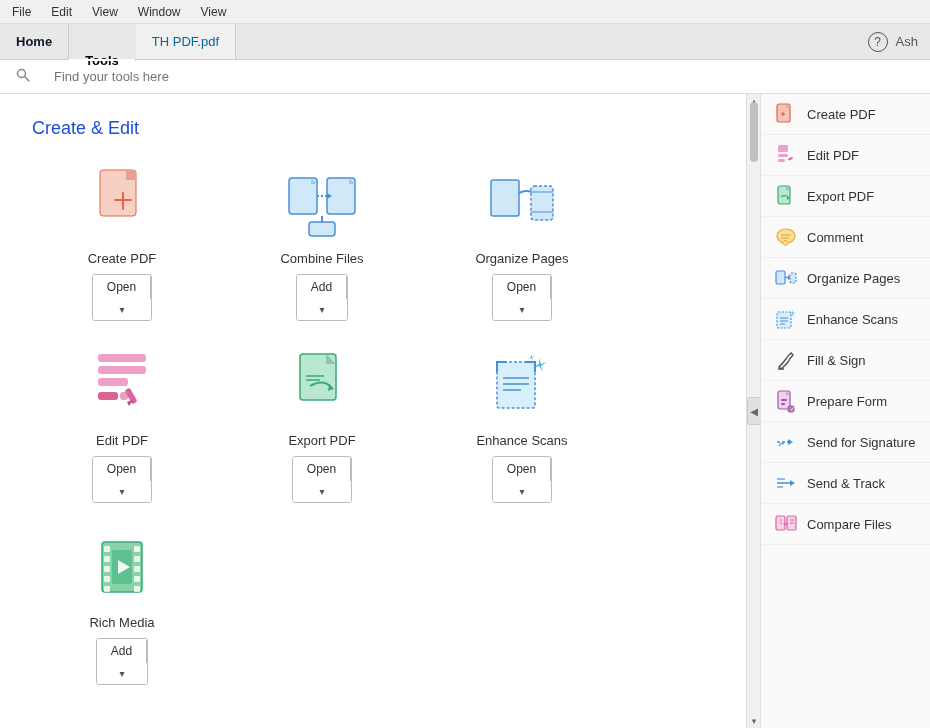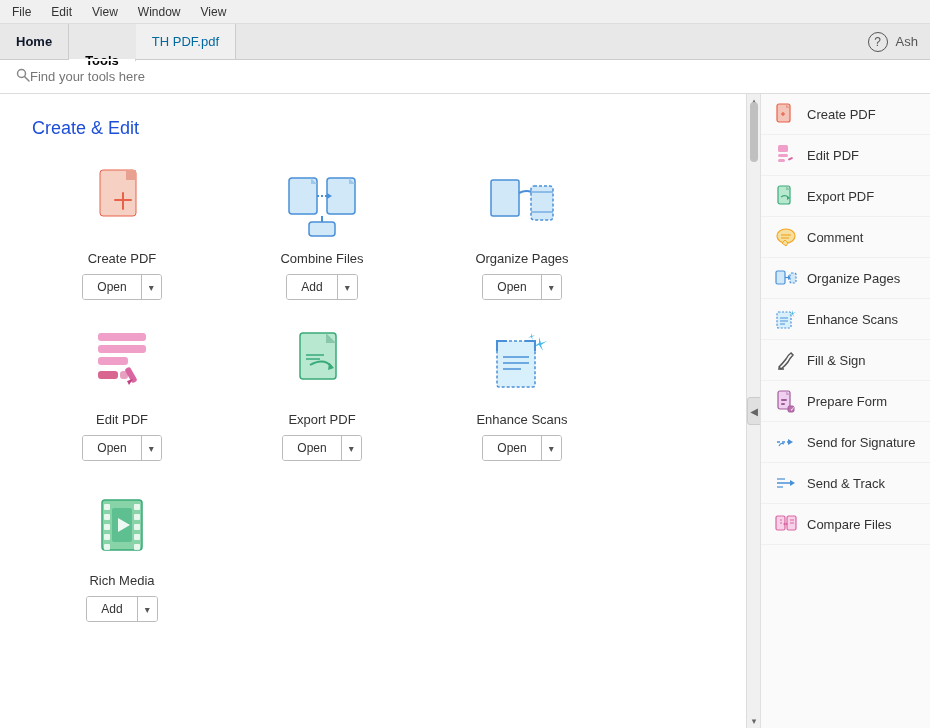--- a/index.html
+++ b/index.html
@@ -83,21 +83,21 @@
     .user-avatar {
       font-size: 13px; color: #555; cursor: pointer;
     }
 
     
     .search-bar {
       background: #fff;
       border-bottom: 1px solid #ddd;
       padding: 8px 16px;
       display: flex;
-      gap: 0;
+      gap: 24px;
     }
     .search-icon { color: #888; font-size: 14px; }
     .search-input {
       border: none;
       outline: none;
       font-size: 13px;
       color: #aaa;
       width: 100%;
       background: transparent;
     }
@@ -225,20 +225,21 @@
       font-size: 13px;
       color: #333;
       text-align: center;
     }
     .tool-btn-group {
       display: flex;
       align-items: stretch;
       border: 1px solid #bbb;
       border-radius: 3px;
       overflow: hidden;
+      flex-direction: column;
     }
     .tool-btn-main {
       padding: 5px 14px;
       font-size: 12px;
       background: #fff;
       border: none;
       cursor: pointer;
       color: #333;
       border-right: 1px solid #bbb;
     }

